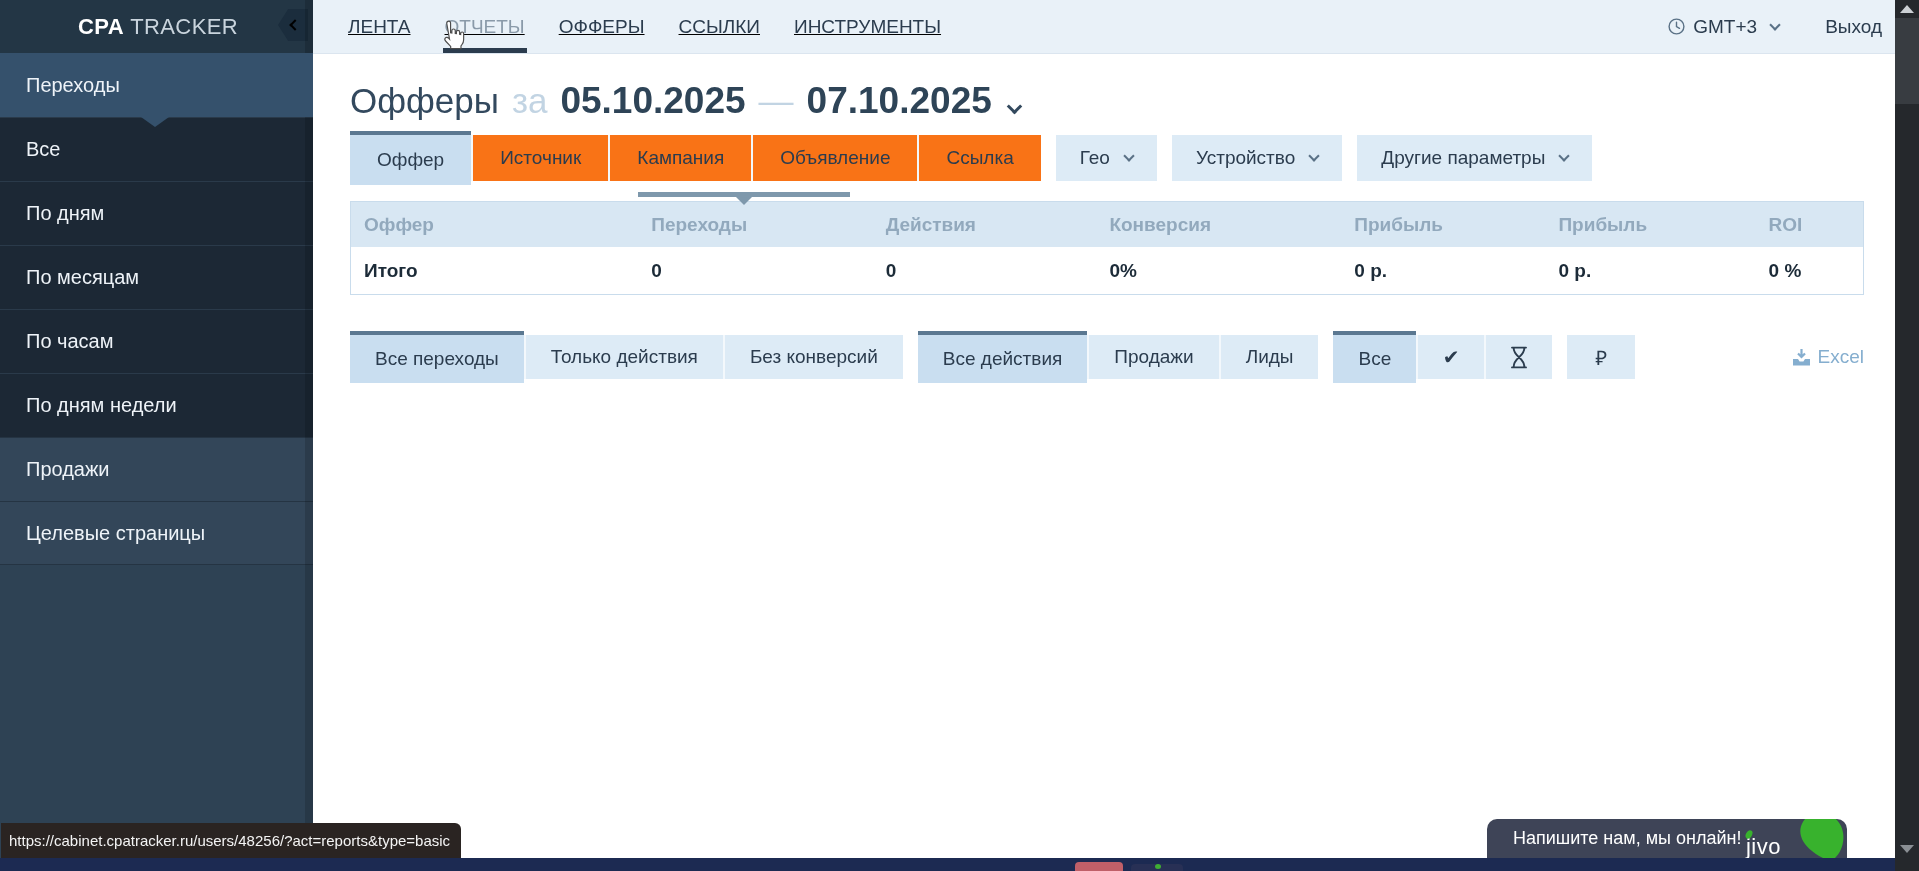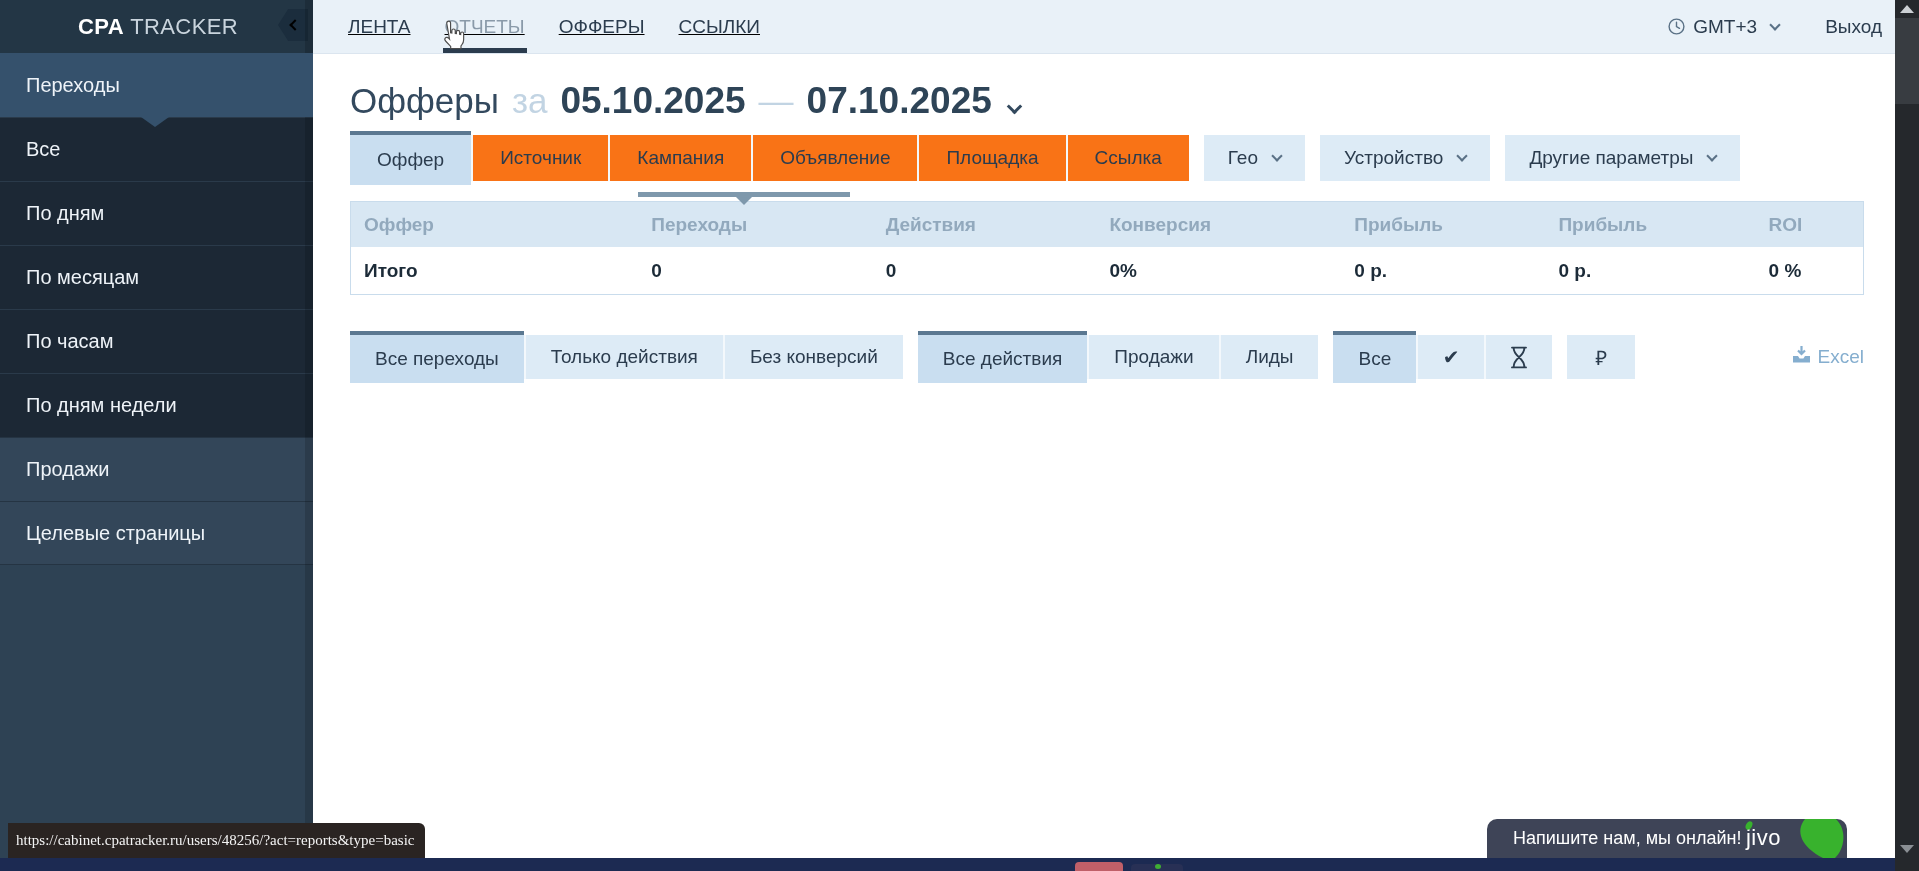--- a/index.html
+++ b/index.html
@@ -68,32 +68,32 @@
   .trow { display:flex; background:#ffffff; height:47px; align-items:center; }
   .td { font-size:19px; font-weight:bold; color:#1c2b38; padding-left:13px; white-space:nowrap; }
 
   .filters-row { margin-top:36px; display:flex; align-items:center; }
   .filter-group { display:flex; align-items:center; margin-right:15px; }
   .filter-btn { height:44px; padding:16px 25px; background:#ddebf6; font-size:19px; color:#2b3c4e;
                 display:flex; align-items:center; justify-content:center; cursor:pointer; border-left:2px solid #f3f8fc; }
   .filter-btn:first-child { border-left:none; }
   .filter-btn.selected { height:52px; border-top:4px solid #5b7891; background:#c9def0; }
   .filter-btn.iconic { min-width:68px; padding:0 16px; font-size:20px; }
-  .excel-link { margin-left:auto; display:flex; align-items:flex-start; gap:8px; color:#85aecf; font-size:19px; cursor:pointer; }
+  .excel-link { margin-left:auto; display:flex; align-items:center; gap:8px; color:#85aecf; font-size:19px; cursor:pointer; }
 
   
   .chat-widget { position:absolute; left:1487px; top:819px; width:360px; height:39px; background:#3e4457;
                  border-radius:10px 10px 0 0; display:flex; align-items:center; overflow:hidden; cursor:pointer; }
   .chat-msg { margin-left:26px; font-size:18px; color:#ffffff; white-space:nowrap; }
-  .jivo-logo { position:absolute; right:66px; top:6px; font-size:22px; color:#ffffff; letter-spacing:.5px; }
+  .jivo-logo { position:absolute; right:66px; top:15px; font-size:22px; color:#ffffff; letter-spacing:.5px; }
   .jivo-accent { position:absolute; left:0px; top:-4px; width:6px; height:9px; background:#38b22d; border-radius:50%; transform:rotate(28deg); }
   .leaf-svg { position:absolute; right:0; top:0; }
 
-  .status-tooltip { position:absolute; left:8px; top:823px; height:35px; background:#2a2422; color:#f4f4f4;
-                    font-size:15px; display:flex; align-items:center; padding:0 11px 0 8px; border-radius:0 6px 0 0; z-index:5; white-space:nowrap;font-family:Liberation Serif, serif; }
+  .status-tooltip { position:absolute; left:1px; top:823px; height:35px; background:#2a2422; color:#f4f4f4;
+                    font-size:15px; display:flex; align-items:center; padding:0 11px 0 8px; border-radius:0 6px 0 0; z-index:5; white-space:nowrap; }
 
   .taskbar { position:absolute; left:0; top:858px; width:1895px; height:13px; background:#1c2a52; }
   .tb-app-red { position:absolute; left:1075px; top:4px; width:48px; height:9px; background:#c05f68; border-radius:4px 4px 0 0; }
   .tb-app-dark { position:absolute; left:1131px; top:6px; width:52px; height:7px; background:#283055; border-radius:4px 4px 0 0; }
   .tb-app-dark i { position:absolute; left:24px; top:0; width:6px; height:5px; background:#3fae33; border-radius:50%; }
 
   .scrollbar { position:absolute; right:0; top:0; width:24px; height:871px; background:#25282c; z-index:6; }
   .sb-up { position:absolute; top:5px; left:5px; border-left:7px solid transparent; border-right:7px solid transparent; border-bottom:8px solid #ccd0d4; }
   .sb-thumb { position:absolute; top:18px; left:0; width:24px; height:86px; background:#383c41; }
   .sb-down { position:absolute; top:845px; left:5px; border-left:7px solid transparent; border-right:7px solid transparent; border-top:8px solid #8a8f94; }
@@ -121,20 +121,21 @@
       <div class="menu-item section">Целевые страницы</div>
     </div>
 </div>
 
 <div class="topbar">
   <div class="nav-items">
       <div class="nav-item">ЛЕНТА</div>
       <div class="nav-item active hovered">ОТЧЕТЫ</div>
       <div class="nav-item">ОФФЕРЫ</div>
       <div class="nav-item">ССЫЛКИ</div>
+      <div class="nav-item">ИНСТРУМЕНТЫ</div>
     </div>
   <div class="topbar-right">
     <div class="tz">
       <svg width="17" height="17" viewBox="0 0 17 17">
         <circle cx="8.5" cy="8.5" r="7.4" stroke="#5a7186" stroke-width="1.4" fill="none"></circle>
         <path d="M8.5 4.3 v4.4 l3 1.6" stroke="#5a7186" stroke-width="1.4" fill="none" stroke-linecap="round"></path>
       </svg>
       <span>GMT+3</span>
       <span class="chev chev-down"></span>
     </div>
@@ -152,21 +153,20 @@
     <span class="rt-date">07.10.2025</span>
     <span class="chev chev-down rt-chevron"></span>
   </div>
 
   <div class="dim-tabs">
     <div class="tab-group">
         <div class="dim-tab selected">Оффер</div>
         <div class="dim-tab">Источник</div>
         <div class="dim-tab">Кампания</div>
         <div class="dim-tab">Объявление</div>
-        <div class="dim-tab">Площадка</div>
         <div class="dim-tab">Ссылка</div>
       </div>
     <div style="display:flex">
         <div class="dropdown-tab">
           <span>Гео</span>
           <span class="chev chev-down"></span>
         </div>
         <div class="dropdown-tab">
           <span>Устройство</span>
           <span class="chev chev-down"></span>

